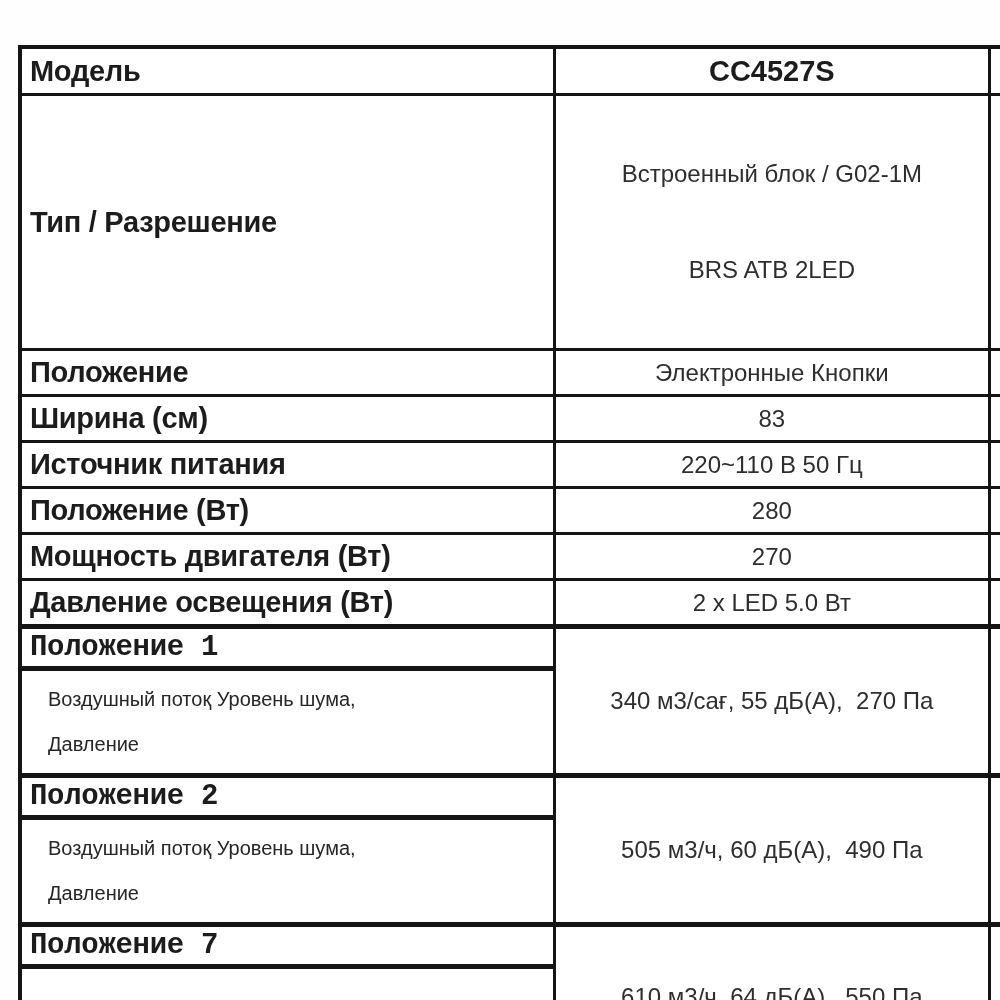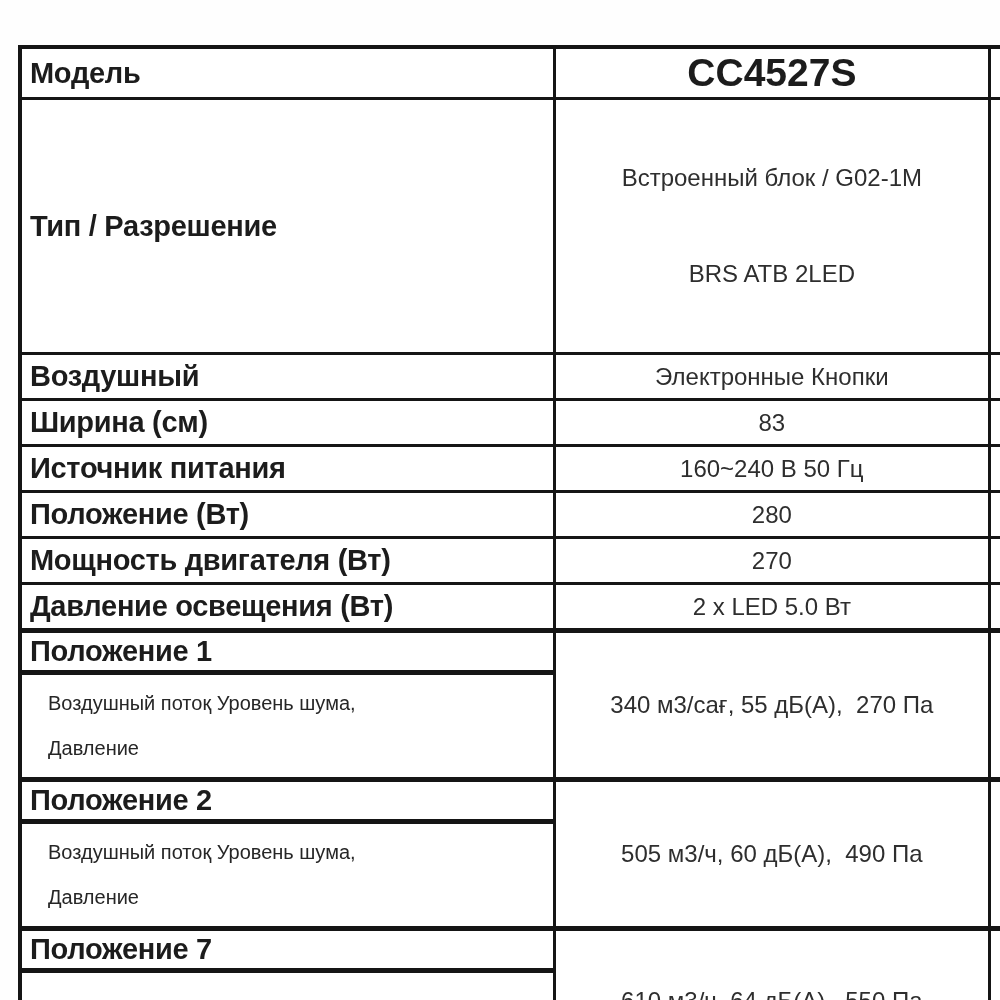--- a/index.html
+++ b/index.html
@@ -45,21 +45,21 @@
   td.value {
     text-align: center;
     font-size: 24px;
     color: #2e2e2e;
     white-space: pre-wrap;
     padding: 2px 6px;
   }
   td.value.bold {
     font-weight: bold;
     color: #1c1c1c;
-    font-size: 39px;
+    font-size: 29px;
   }
   td.value .vline {
     display: block;
     line-height: 40px;
   }
   td.sub {
     font-size: 20px;
     font-weight: normal;
     color: #262626;
     padding: 6px 6px 6px 26px;
@@ -70,21 +70,21 @@
     line-height: 45px;
   }
   
   tr.r-model  td { height: 40px; }
   tr.r-type   td { height: 84px; }
   tr.r-plain  td { height: 39px; }
   tr.pos-header td { height: 33px; }
   tr.pos-detail td { height: 85px; }
   
   tr.pos-header td { border-top-width: 5px; }
-  tr.pos-header td.label { border-bottom-width: 5px; }
+  tr.pos-header td.label { border-bottom-width: 5px; font-family: Liberation Mono, monospace; }
   td.extra { background: #ffffff; }
 </style>
 </head>
 <body>
 
 <div class="page">
   <table class="spec-table">
     <colgroup>
       <col style="width:533px">
       <col style="width:433px">
@@ -101,34 +101,34 @@
     <tr class="r-type">
       <td class="label">Тип / Разрешение</td>
       <td class="value">
         <span class="vline">Встроенный блок / G02-1M</span>
         <span class="vline">BRS ATB 2LED</span>
       </td>
       <td class="extra"></td>
     </tr>
 
     <tr class="r-plain">
-      <td class="label">Воздушный</td>
+      <td class="label">Положение</td>
       <td class="value">Электронные Кнопки</td>
       <td class="extra"></td>
     </tr>
 
     <tr class="r-plain">
       <td class="label">Ширина (см)</td>
       <td class="value">83</td>
       <td class="extra"></td>
     </tr>
 
     <tr class="r-plain">
       <td class="label">Источник питания</td>
-      <td class="value">160~240 В 50 Гц</td>
+      <td class="value">220~110 В 50 Гц</td>
       <td class="extra"></td>
     </tr>
 
     <tr class="r-plain">
       <td class="label">Положение (Вт)</td>
       <td class="value">280</td>
       <td class="extra"></td>
     </tr>
 
     <tr class="r-plain">

